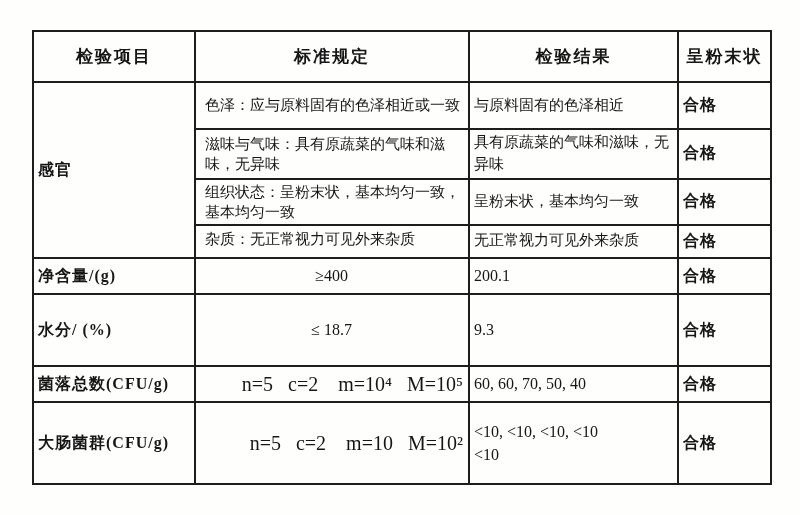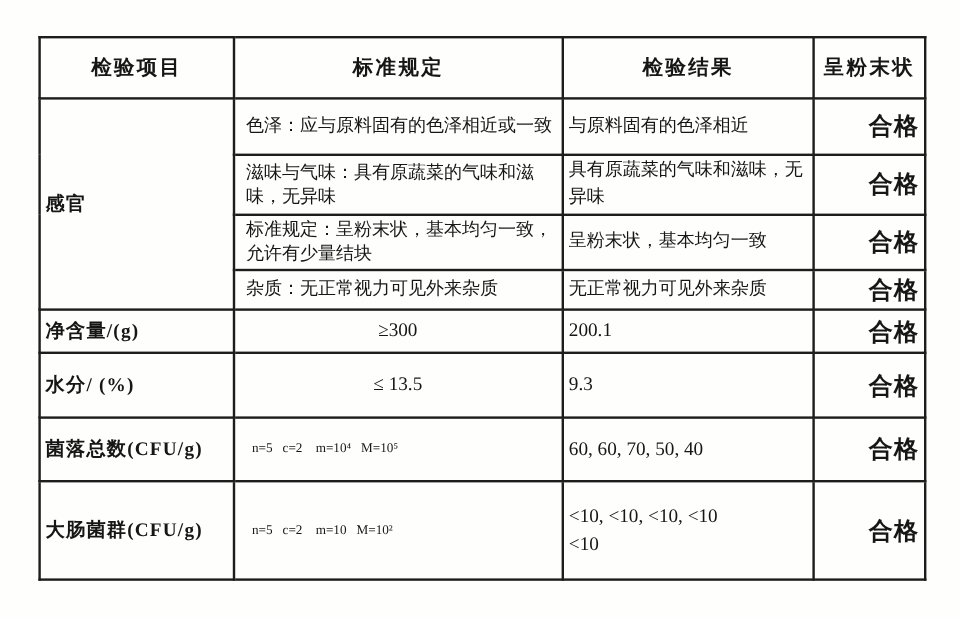--- a/index.html
+++ b/index.html
@@ -56,43 +56,44 @@
     padding-left: 9px;
     padding-right: 5px;
     border-radius: 15px;
   }
   td.std.center {
     text-align: center;
     font-size: 16px;
     padding-left: 4px;
   }
   td.std.micro {
-    font-size: 11px;
+    font-size: 20px;
     padding-left: 14px;
+    text-align: right;
   }
   td.res {
     font-size: 15px;
     line-height: 1.45;
     white-space: pre-line;
   }
   td.res.num { font-size: 16px; }
   td.jud {
-    text-align: right;
+    text-align: left;
     font-weight: bold;
-    font-size: 20px;
+    font-size: 16px;
     letter-spacing: 1px;
   }
   tr.r-head  { height: 51px; }
   tr.r-s1    { height: 47px; }
   tr.r-s2    { height: 49px; }
   tr.r-s3    { height: 46px; }
-  tr.r-s4    { height: 33px; }
+  tr.r-s4    { height: 33px; font-family: Liberation Mono, monospace; }
   tr.r-net   { height: 36px; }
-  tr.r-water { height: 54px; padding-left: 24px; }
-  tr.r-bact  { height: 53px; }
+  tr.r-water { height: 72px; padding-left: 24px; }
+  tr.r-bact  { height: 36px; }
   tr.r-coli  { height: 82px; }
 </style>
 </head>
 <body>
 
 <div class="page">
   <table class="report">
     <colgroup>
       <col class="c1">
         <col class="c2">
@@ -113,38 +114,38 @@
         <td class="std">色泽：应与原料固有的色泽相近或一致</td>
         <td class="res">与原料固有的色泽相近</td>
         <td class="jud">合格</td>
       </tr>
       <tr class="r-s2">
         <td class="std">滋味与气味：具有原蔬菜的气味和滋味，无异味</td>
         <td class="res">具有原蔬菜的气味和滋味，无异味</td>
         <td class="jud">合格</td>
       </tr>
       <tr class="r-s3">
-        <td class="std">标准规定：呈粉末状，基本均匀一致，允许有少量结块</td>
+        <td class="std">组织状态：呈粉末状，基本均匀一致，基本均匀一致</td>
         <td class="res">呈粉末状，基本均匀一致</td>
         <td class="jud">合格</td>
       </tr>
       <tr class="r-s4">
         <td class="std">杂质：无正常视力可见外来杂质</td>
         <td class="res">无正常视力可见外来杂质</td>
         <td class="jud">合格</td>
       </tr>
       <tr class="r-net">
         <td class="item">净含量/(g)</td>
-        <td class="std center">≥300</td>
+        <td class="std center">≥400</td>
         <td class="res num">200.1</td>
         <td class="jud">合格</td>
       </tr>
       <tr class="r-water">
         <td class="item">水分/ (%)</td>
-        <td class="std center">≤ 13.5</td>
+        <td class="std center">≤ 18.7</td>
         <td class="res num">9.3</td>
         <td class="jud">合格</td>
       </tr>
       <tr class="r-bact">
         <td class="item">菌落总数(CFU/g)</td>
         <td class="std micro">n=5   c=2    m=10⁴   M=10⁵</td>
         <td class="res num">60, 60, 70, 50, 40</td>
         <td class="jud">合格</td>
       </tr>
       <tr class="r-coli">

